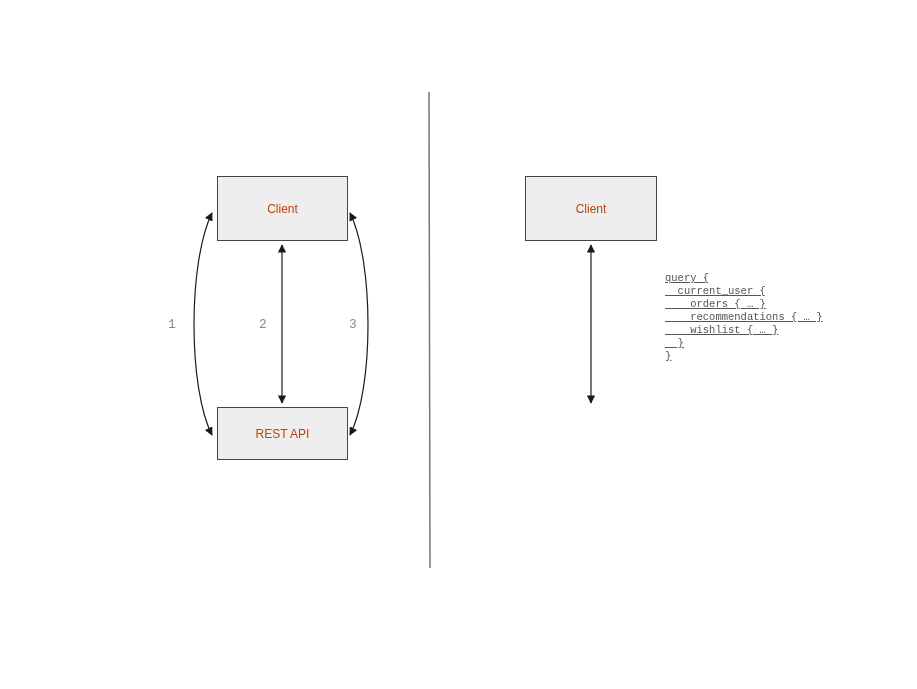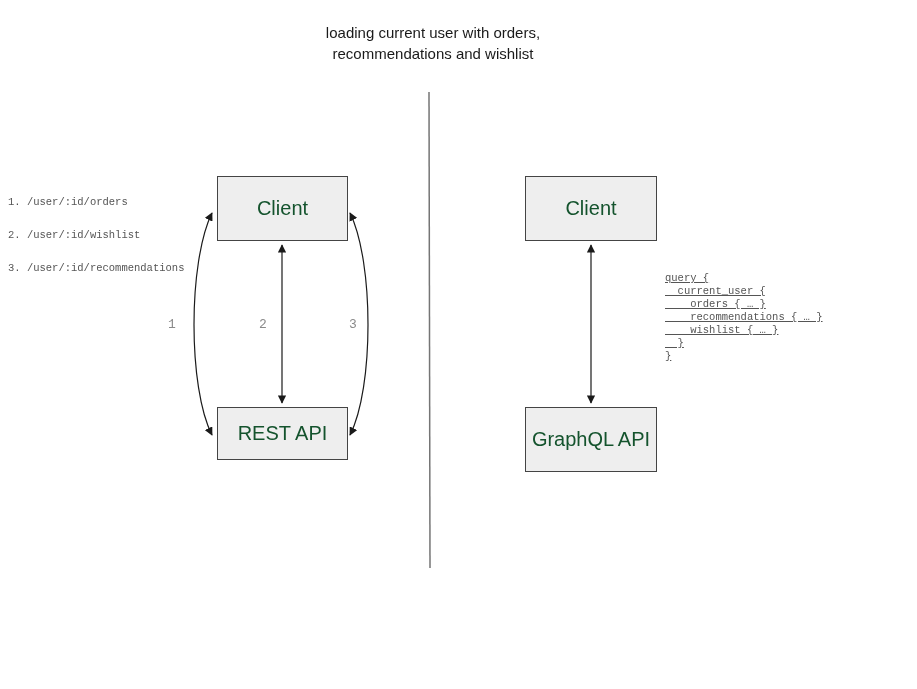--- a/index.html
+++ b/index.html
@@ -27,22 +27,22 @@
     line-height: 21px;
     color: #1a1a1a;
   }
   .node-box {
     position: absolute;
     background: #eeeeee;
     border: 1px solid #444444;
     display: flex;
     align-items: center;
     justify-content: center;
-    font-size: 20px;
-    color: #14532d;
+    font-size: 12px;
+    color: #c2410c;
   }
   .box-client-left  { left: 217px; top: 176px; width: 131px; height: 65px; }
   .box-rest-api     { left: 217px; top: 407px; width: 131px; height: 53px; }
   .box-client-right { left: 525px; top: 176px; width: 132px; height: 65px; }
   .box-graphql-api  { left: 525px; top: 407px; width: 132px; height: 65px; }
   .endpoint-list {
     position: absolute;
     left: 8px;
     top: 175px;
     font-family: "Liberation Mono", monospace;
@@ -90,50 +90,38 @@
 
     <path d="M 212 213 C 188 262, 188 388, 212 435" fill="none" stroke-width="1.2" marker-start="url(#ah)" marker-end="url(#ah)" stroke="#1a1a1a"></path>
 
     <path d="M 282 245 L 282 403" fill="none" stroke-width="1.2" marker-start="url(#ah)" marker-end="url(#ah)" stroke="#1a1a1a"></path>
 
     <path d="M 350 213 C 374 262, 374 388, 350 435" fill="none" stroke-width="1.2" marker-start="url(#ah)" marker-end="url(#ah)" stroke="#1a1a1a"></path>
 
     <path d="M 591 245 L 591 403" fill="none" stroke-width="1.2" marker-start="url(#ah)" marker-end="url(#ah)" stroke="#1a1a1a"></path>
   </svg>
 
-  <div class="title-block">
-    <div>loading current user with orders,</div>
-    <div>recommendations and wishlist</div>
-  </div>
 
-  <div class="endpoint-list">
-    <div>1. /user/:id/orders</div>
-    <div>2. /user/:id/wishlist</div>
-    <div>3. /user/:id/recommendations</div>
-  </div>
 
   <div class="node-box box-client-left">
     <span>Client</span>
   </div>
 
   <div class="node-box box-rest-api">
     <span>REST API</span>
   </div>
 
   <span class="arrow-num num-1">1</span>
   <span class="arrow-num num-2">2</span>
   <span class="arrow-num num-3">3</span>
 
   <div class="node-box box-client-right">
     <span>Client</span>
   </div>
 
-  <div class="node-box box-graphql-api">
-    <span>GraphQL API</span>
-  </div>
 
   <pre class="query-code">query {
   current_user {
     orders { … }
     recommendations { … }
     wishlist { … }
   }
 }</pre>
 
 </div>

